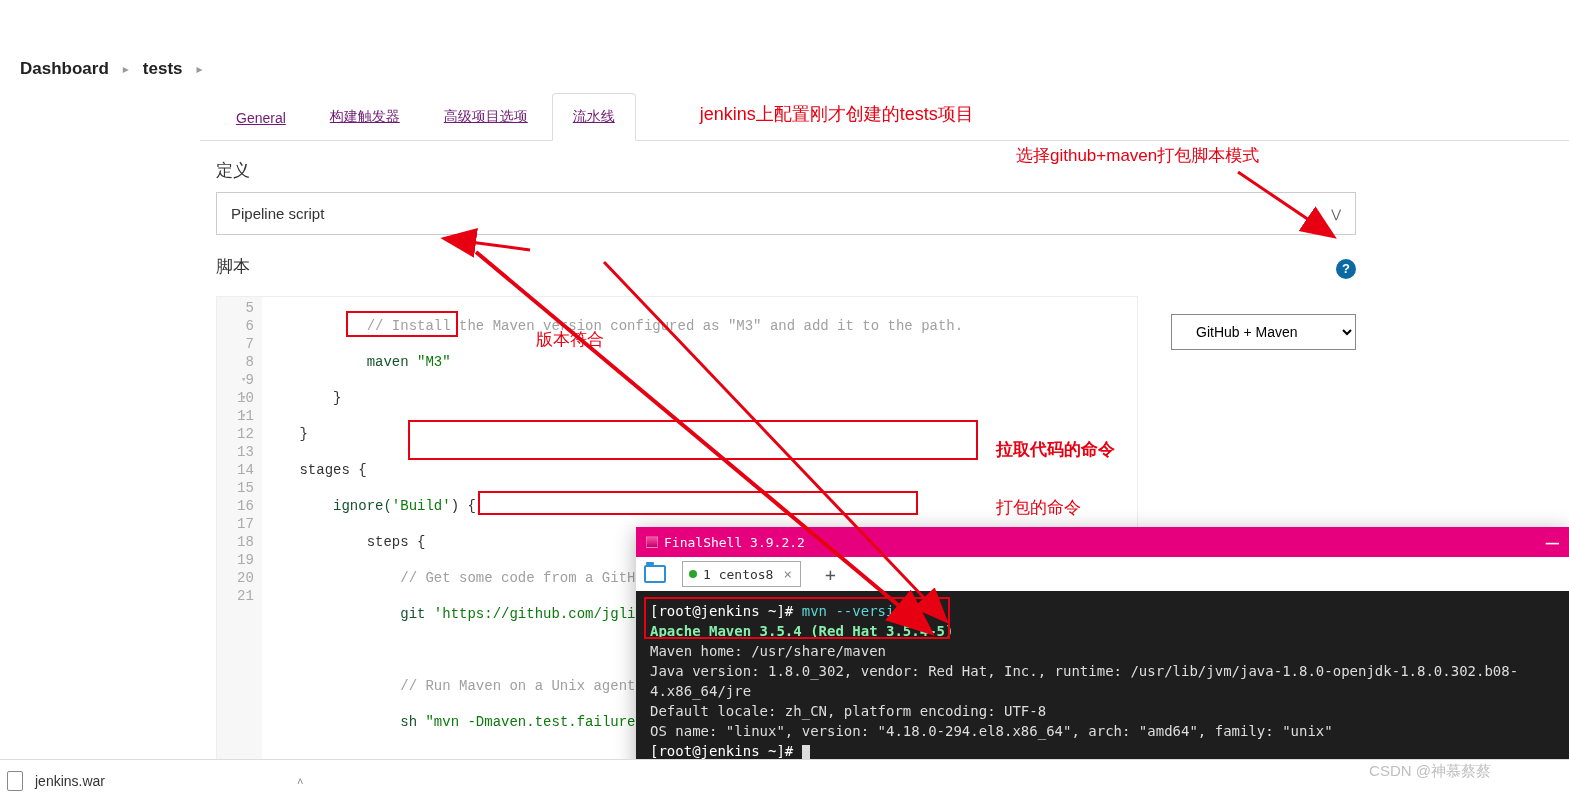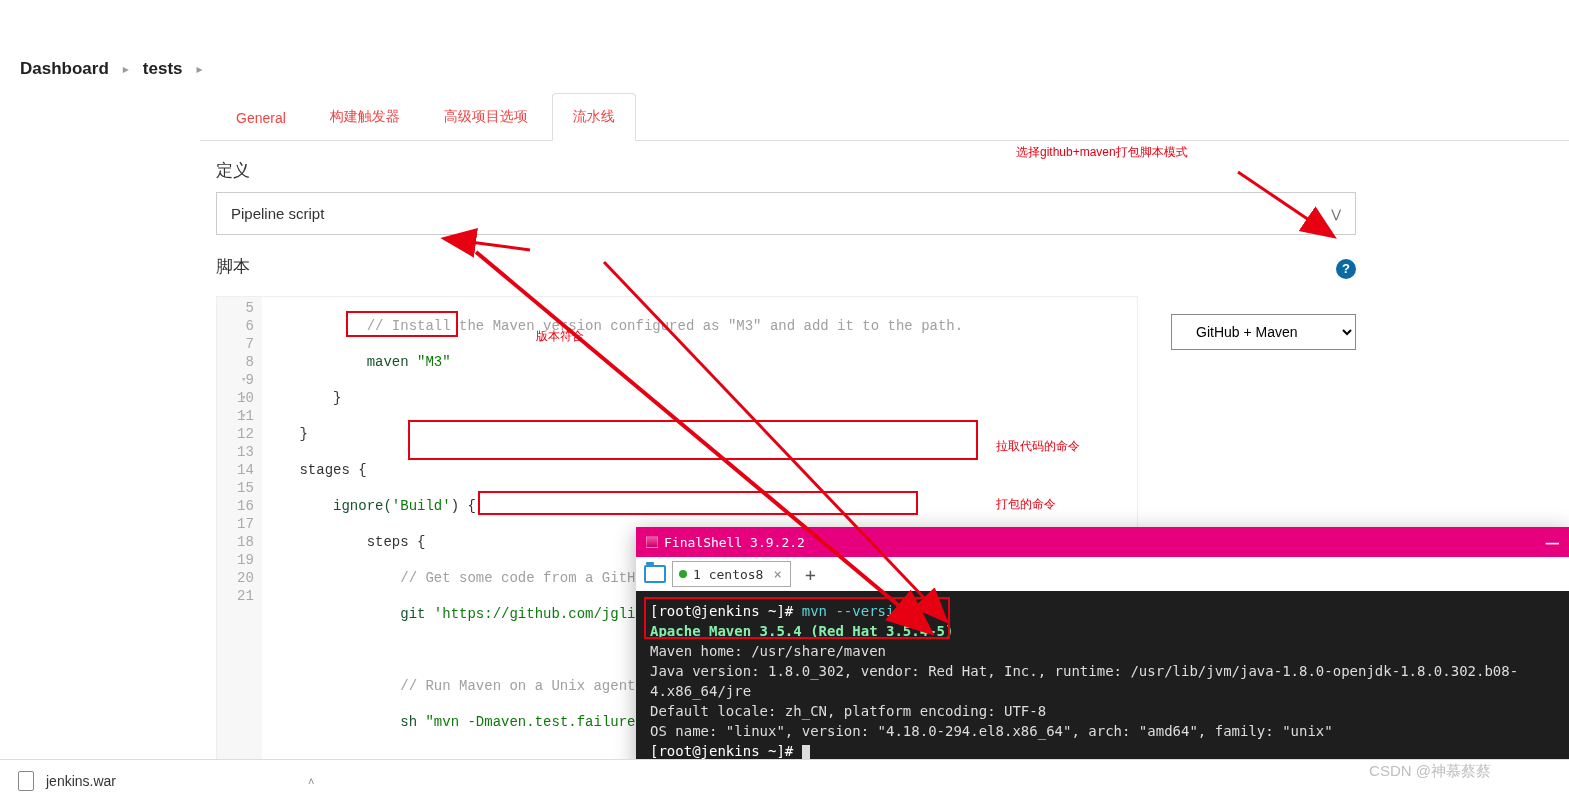--- a/index.html
+++ b/index.html
@@ -2,53 +2,53 @@
 <html><head>
 <meta charset="utf-8">
 <style>
 * { margin: 0; padding: 0; box-sizing: border-box; }
 body { font-family: -apple-system, "Segoe UI", Arial, sans-serif; font-size: 14px; color: #333; background: #fff; overflow: hidden; width: 1569px; height: 801px; position: relative; }
 .breadcrumb { display: flex; align-items: center; padding: 14px 20px; gap: 14px; font-size: 17px; margin-top: 45px; }
 .breadcrumb a { color: #222; text-decoration: none; font-weight: 600; }
 .breadcrumb .chev { color: #999; font-size: 12px; }
 .main { padding: 0 0 0 200px; }
 .tabs { display: flex; border-bottom: 1px solid #ddd; padding: 0 16px; align-items: flex-end; }
-.tab { padding: 14px 20px; color: #ef4444; cursor: pointer; margin-right: 4px; }
+.tab { padding: 14px 20px; color: #701a75; cursor: pointer; margin-right: 4px; text-decoration: underline; }
 .tab.active { border: 1px solid #ddd; border-bottom: 1px solid #fff; border-radius: 4px 4px 0 0; margin-bottom: -1px; background: #fff; font-weight: 400; }
 .annot-top { color: #e60012; font-size: 18px; margin-left: 60px; align-self: center; padding-bottom: 6px; }
 .section { padding: 12px 16px 0 16px; }
 .section h3 { font-size: 17px; font-weight: 500; margin: 6px 0 10px 0; }
 .def-select { width: 1140px; border: 1px solid #ccc; padding: 12px 14px; display: flex; justify-content: space-between; align-items: center; font-size: 15px; color: #333; cursor: pointer; gap: 20px; }
 .def-select .carr { color: #666; font-size: 12px; }
-.annot-right { color: #e60012; font-size: 12px; position: absolute; }
+.annot-right { color: #e60012; font-size: 17px; position: absolute; }
 .script-row { display: flex; align-items: center; justify-content: space-between; width: 1140px; margin-top: 14px; }
 .help-icon { width: 20px; height: 20px; border-radius: 50%; background: #0b6aa2; color: #fff; display: flex; align-items: center; justify-content: center; font-size: 13px; font-weight: bold; cursor: pointer; }
 .editor-wrap { position: relative; width: 1140px; margin-top: 8px; }
 .template-sel { position: absolute; right: 0; top: 18px; z-index: 5; }
 .template-sel select { width: 185px; padding: 8px 20px; border: 1px solid #888; font-size: 14px; background: #fff; }
 .editor { display: flex; font-family: Consolas, "Courier New", monospace; font-size: 14px; border: 1px solid #eee; background: #fff; position: relative; width: 922px; }
 .gutter { background: #f7f7f7; color: #aaa; text-align: right; padding: 2px 8px 2px 20px; user-select: none; line-height: 18px; }
 .gutter div { height: 18px; }
 .gutter .fold { position: relative; }
 .gutter .fold::after { content: "▾"; position: absolute; left: 4px; color: #bbb; font-size: 9px; }
 .code { flex: 1; padding: 2px 4px; line-height: 18px; white-space: pre; position: relative; }
 .code .line { height: 18px; }
 .c-com { color: #a0a0a0; }
 .c-str { color: #0b7a0b; }
 .c-id { color: #14532d; }
 .redbox { position: absolute; border: 2px solid #e60012; pointer-events: none; }
-.dlbar { position: absolute; bottom: 0; left: 0; right: 0; height: 42px; border-top: 1px solid #ddd; display: flex; align-items: center; padding: 0 18px; background: #fff; gap: 12px; }
+.dlbar { position: absolute; bottom: 0; left: 0; right: 0; height: 42px; border-top: 1px solid #ddd; display: flex; align-items: center; padding: 0 7px; background: #fff; gap: 12px; }
 .dlbar .fi { width: 16px; height: 20px; border: 1px solid #888; border-radius: 2px; position: relative; }
 .dlbar .fn { font-size: 14px; color: #333; }
 .dlbar .up { margin-left: 180px; color: #888; font-size: 11px; }
 .term-win { position: absolute; left: 636px; top: 527px; width: 933px; background: #1e1e1e; color: #ddd; font-family: Consolas, monospace; font-size: 14px; box-shadow: 0 4px 20px rgba(0,0,0,0.3); }
 .term-title { background: #e6007e; height: 30px; display: flex; align-items: center; padding: 0 10px; color: #fff; font-size: 13px; gap: 6px; }
 .term-title .sq { width: 12px; height: 12px; background: linear-gradient(#ff4da6,#c2006a); border: 1px solid rgba(255,255,255,0.3); }
 .term-title .min { margin-left: auto; font-size: 22px; line-height: 10px; }
-.term-tabs { background: #fff; height: 34px; display: flex; align-items: center; padding: 0 8px; gap: 6px; }
+.term-tabs { background: #fff; height: 34px; display: flex; align-items: center; padding: 0 8px; gap: 16px; }
 .fold-ic { width: 22px; height: 18px; border: 2px solid #2b8fd6; border-radius: 2px; position: relative; }
 .fold-ic::before { content: ""; position: absolute; top: -5px; left: 0; width: 8px; height: 3px; background: #2b8fd6; border-radius: 1px; }
 .term-tab { border: 1px solid #aaa; padding: 4px 8px 4px 6px; display: flex; align-items: center; gap: 6px; font-size: 13px; color: #333; background: #fff; }
 .term-tab .dot { width: 8px; height: 8px; border-radius: 50%; background: #2aa52a; }
 .term-tab .x { color: #888; cursor: pointer; margin-left: 4px; font-size: 14px; }
 .term-tabs .plus { font-size: 18px; color: #555; padding: 0 8px; cursor: pointer; }
 .term-body { padding: 10px 14px; line-height: 20px; position: relative; }
 .t-white { color: #fff; }
 .t-cyan { color: #5cd6d6; }
 .t-br { color: #86efac; font-weight: 600; }
@@ -66,20 +66,21 @@
   <a href="#">tests</a>
   <span class="chev">▸</span>
 </div>
 
 <div class="main">
   <div class="tabs">
     <div class="tab">General</div>
     <div class="tab">构建触发器</div>
     <div class="tab">高级项目选项</div>
     <div class="tab active">流水线</div>
+    <div class="annot-top">jenkins上配置刚才创建的tests项目</div>
   </div>
 
   <div class="section">
     <h3>定义</h3>
     <div class="def-select">
       <span>Pipeline script</span>
       <span class="carr">⋁</span>
     </div>
     <span class="annot-right" style="left:1016px; top:144px;">选择github+maven打包脚本模式</span>
 
@@ -133,21 +134,21 @@
 <div class="line">                <span class="c-com">// bat "mvn -Dmaven.test.failure.ignore=true clean package"</span></div>
 
 
 
           <div class="redbox" style="left:84px; top:14px; width:112px; height:26px;"></div>
           <div class="redbox" style="left:146px; top:123px; width:570px; height:40px;"></div>
           <div class="redbox" style="left:216px; top:194px; width:440px; height:24px;"></div>
         </div>
       </div>
       <span class="annot-right" style="left:320px; top:32px;">版本符合</span>
-      <span class="annot-right" style="left:780px; top:142px;">拉取代码的命令</span>
+      <span class="annot-right" style="left:780px; top:142px;font-weight:bold;">拉取代码的命令</span>
       <span class="annot-right" style="left:780px; top:200px;">打包的命令</span>
     </div>
 
   </div>
 </div>
 
 <svg class="overlay" width="1569" height="801">
   <defs>
     <marker id="ah" markerWidth="14" markerHeight="14" refX="2" refY="5" orient="auto">
       <polygon points="0,0 12,5 0,10" fill="#e60012"></polygon>

